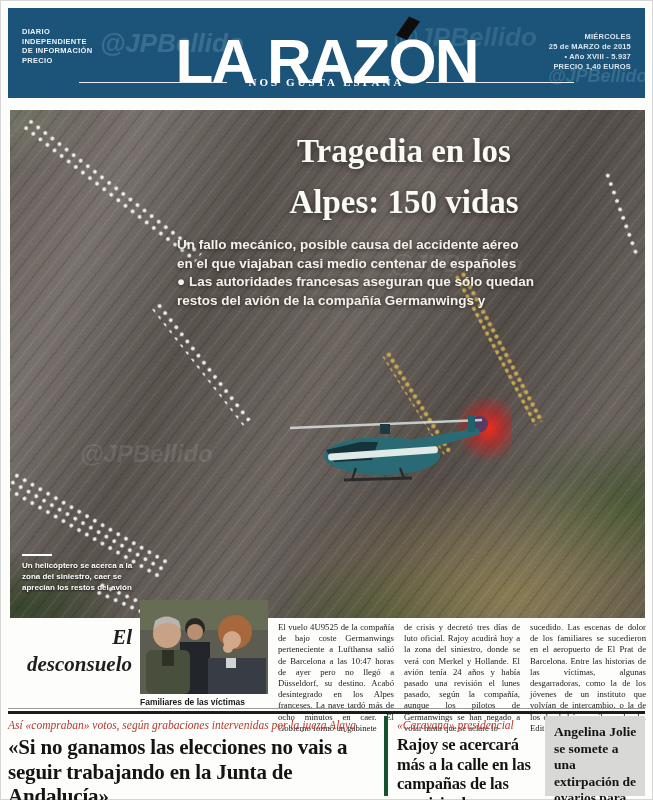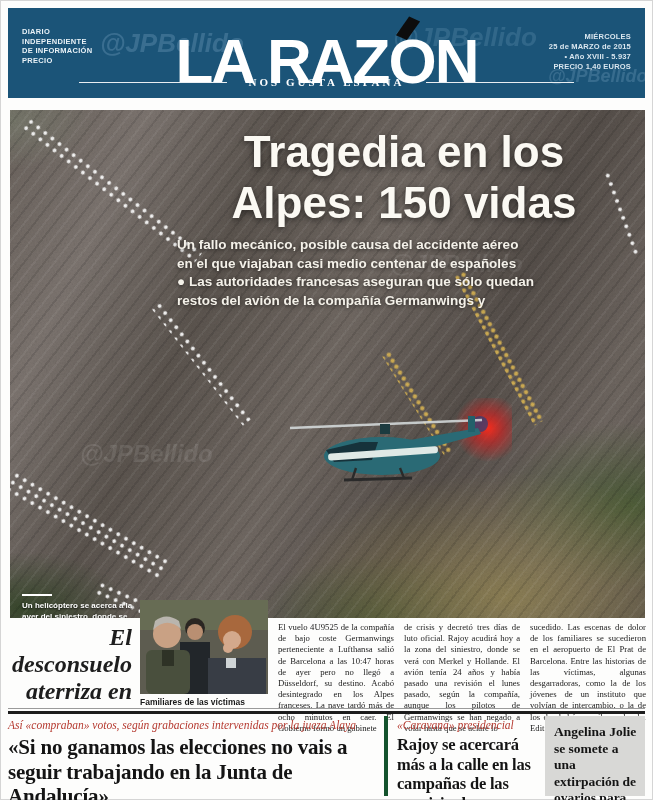--- a/index.html
+++ b/index.html
@@ -50,33 +50,33 @@
   .d1{left:20px;top:6px;width:220px;height:14px;transform:rotate(38deg);transform-origin:0 0;}
   .d2{left:150px;top:190px;width:150px;height:12px;transform:rotate(52deg);transform-origin:0 0;}
   .d3{left:5px;top:360px;width:180px;height:22px;transform:rotate(30deg);transform-origin:0 0;}
   .d4{left:90px;top:470px;width:120px;height:16px;transform:rotate(24deg);transform-origin:0 0;}
   .d5{left:455px;top:160px;width:170px;height:12px;transform:rotate(62deg);transform-origin:0 0;}
   .d6{left:380px;top:240px;width:120px;height:10px;transform:rotate(58deg);transform-origin:0 0;}
   .d7{left:600px;top:60px;width:90px;height:10px;transform:rotate(70deg);transform-origin:0 0;}
 
   
   .headline{position:absolute;right:26px;top:16px;width:430px;text-align:center;
-            font-family:Liberation Sans, sans-serif;font-weight:bold;color:#fbf9f3;
-            font-size:44px;line-height:51px;text-shadow:0 2px 6px rgba(0,0,0,.55);}
+            font-family:Liberation Serif, serif;font-weight:bold;color:#fbf9f3;
+            font-size:33px;line-height:51px;text-shadow:0 2px 6px rgba(0,0,0,.55);}
   .subhead{position:absolute;right:28px;top:126px;width:440px;color:#f4f1e9;
            font-size:13.5px;font-weight:bold;line-height:18.5px;text-shadow:0 1px 4px rgba(0,0,0,.6);}
   .heli-caption{position:absolute;left:12px;top:444px;color:#fff;font-size:8px;font-weight:bold;
-                line-height:11px;text-shadow:0 1px 2px rgba(0,0,0,.8);margin-top:40px;}
+                line-height:11px;text-shadow:0 1px 2px rgba(0,0,0,.8);}
   .heli-caption .capline{width:30px;border-top:2px solid #fff;margin-bottom:4px;}
   .heli-svg{position:absolute;left:272px;top:288px;}
 
   
   .elprat-head{position:absolute;left:8px;top:624px;width:124px;text-align:right;
                font-family:"Liberation Serif",serif;font-style:italic;font-weight:bold;
-               color:#1e1e1e;font-size:24px;line-height:27px;}
+               color:#1e1e1e;font-size:21px;line-height:27px;}
   .fam-photo{position:absolute;left:140px;top:600px;width:128px;height:94px;background:#565549;overflow:hidden;}
   .fam-caption{position:absolute;left:140px;top:697px;font-size:8.5px;font-weight:bold;color:#1a1a1a;}
   .bodycols{position:absolute;left:278px;top:622px;width:368px;display:flex;gap:10px;}
   .bodycol{flex:1;font-family:"Liberation Serif",serif;font-size:8.7px;line-height:11.2px;
            color:#222;text-align:justify;}
 
   
   .big-rule{position:absolute;left:8px;right:8px;top:708px;height:2px;
             border-top:1px solid #9a9a9a;border-bottom:3px solid #1d1d1d;}
   .bottom{position:absolute;left:8px;right:8px;top:716px;bottom:4px;display:flex;}
@@ -177,31 +177,30 @@
         <div data-interactable="false">Un fallo mecánico, posible causa del accidente aéreo</div>
         <div data-interactable="false">en el que viajaban casi medio centenar de españoles</div>
         <div data-interactable="false">● Las autoridades francesas aseguran que sólo quedan</div>
         <div data-interactable="false">restos del avión de la compañía Germanwings y</div>
       </div>
 
     <div class="heli-caption" data-interactable="false">
       <div class="capline" data-interactable="false"></div>
       <div data-interactable="false">
           <div data-interactable="false">Un helicóptero se acerca a la</div>
-          <div data-interactable="false">ayer del siniestro, donde se</div>
+          <div data-interactable="false">zona del siniestro, caer se</div>
           <div data-interactable="false">aprecian los restos del avión</div>
         </div>
     </div>
     <span class="wm wm4" data-interactable="false">@JPBellido</span>
     <span class="wm wm5" data-interactable="false">@JPBellido</span>
   </div>
 
   <div class="elprat-head" data-interactable="false">
       <div data-interactable="false">El desconsuelo</div>
-      <div data-interactable="false">aterriza en</div>
     </div>
 
   <div class="fam-photo" data-interactable="false">
     <svg width="128" height="94" viewBox="0 0 128 94">
       <defs>
           <filter id="soft2">
             <feGaussianBlur stdDeviation="0.5"></feGaussianBlur>
           </filter>
         </defs>
       <rect width="128" height="94" fill="#5d5c50"></rect>

